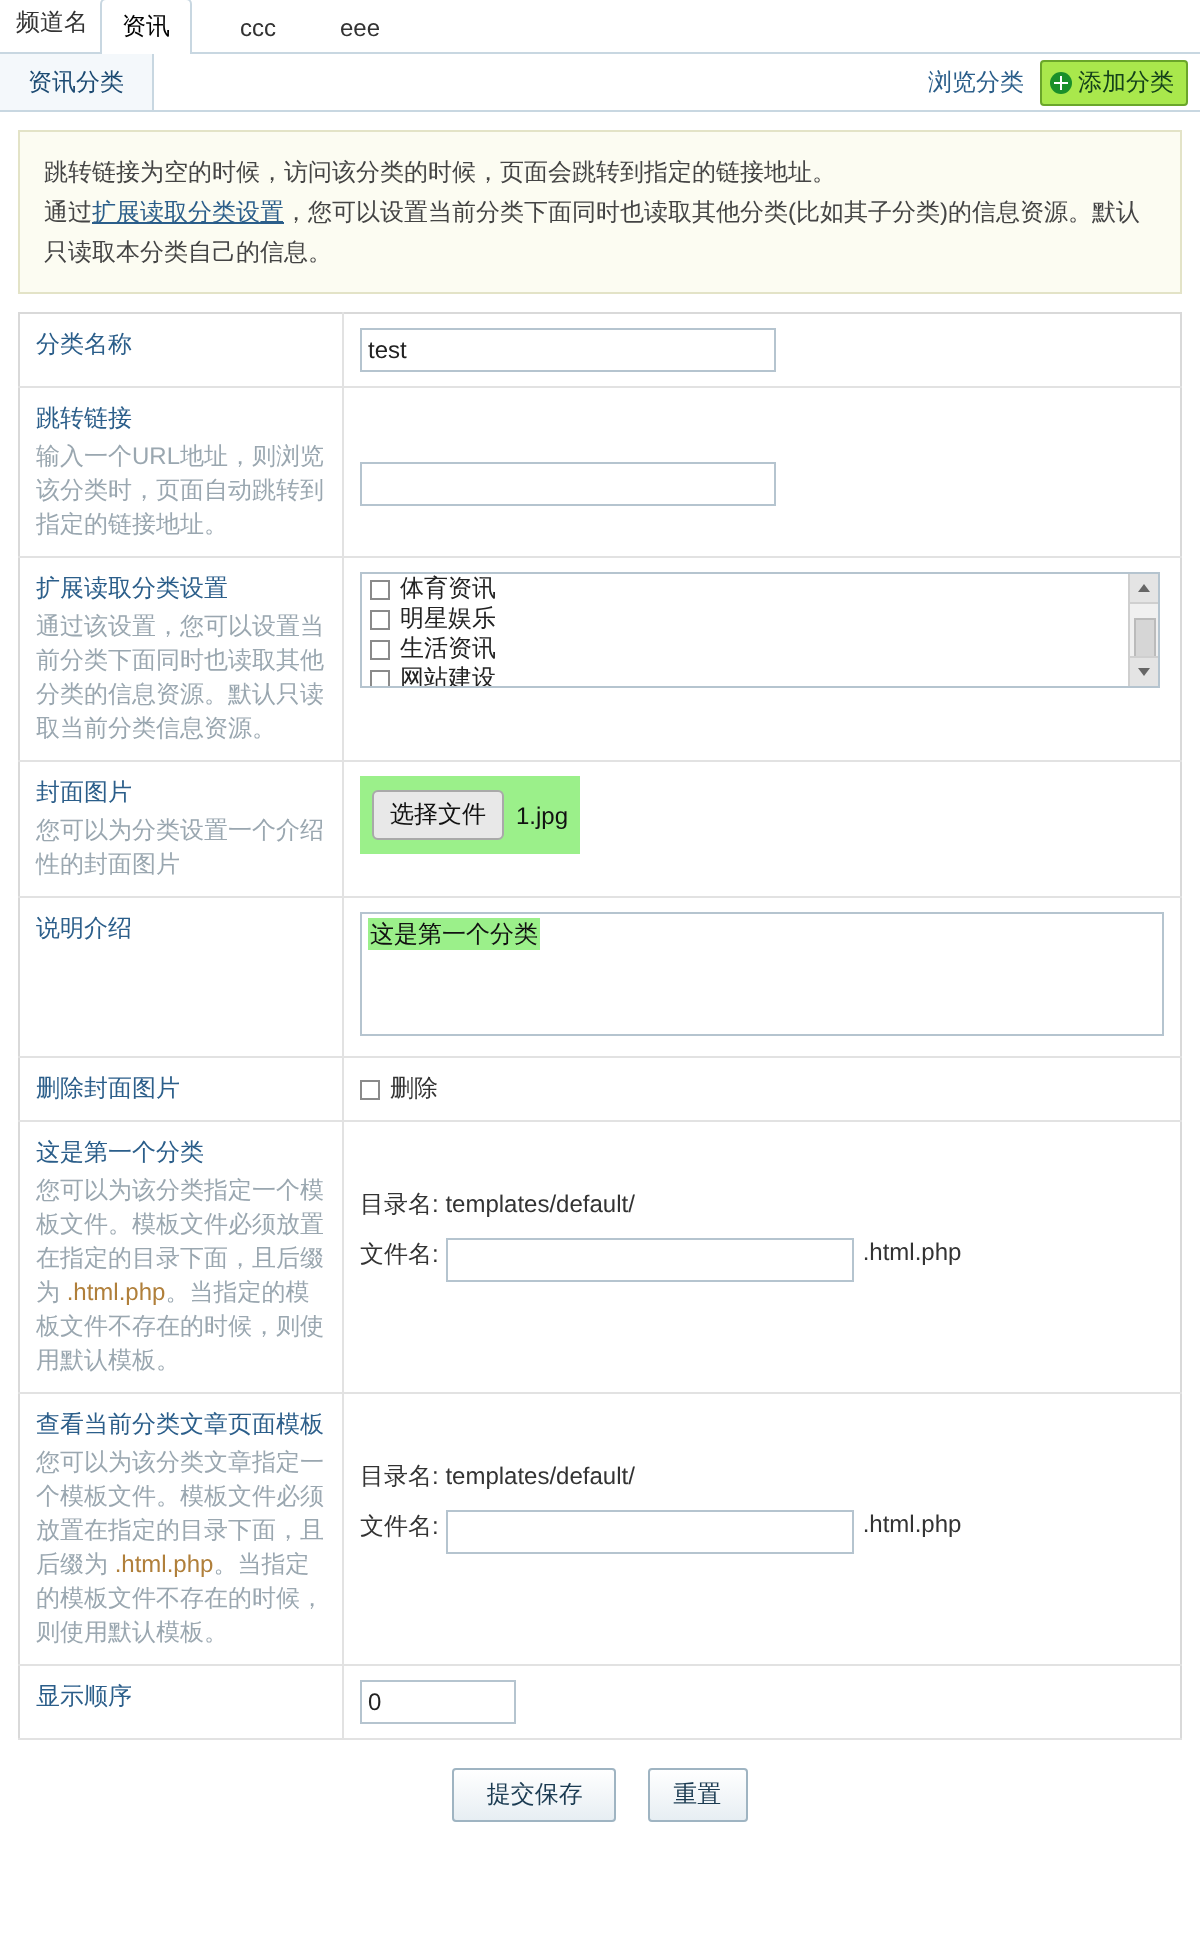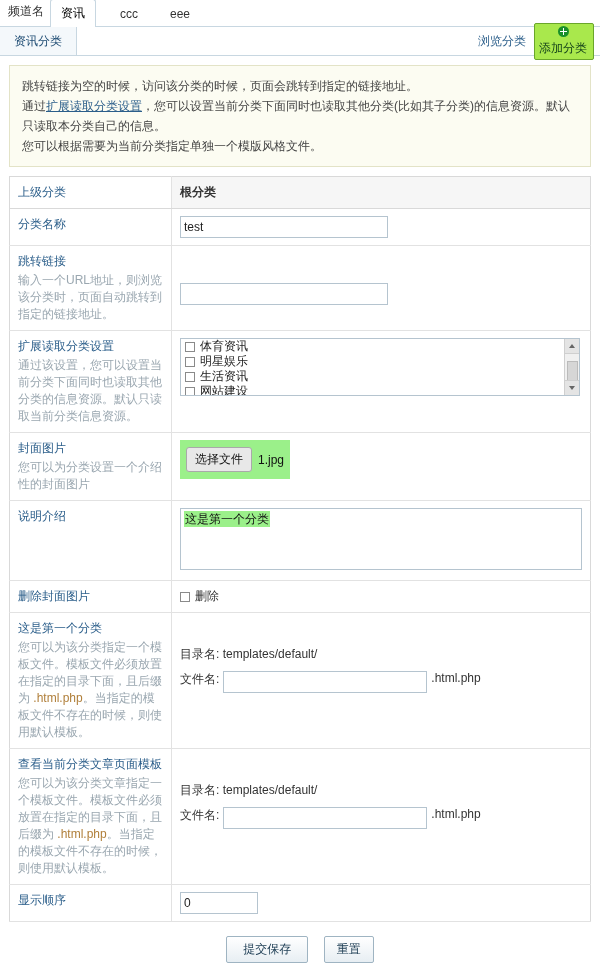--- a/index.html
+++ b/index.html
@@ -99,21 +99,20 @@
     background: #a9e84c;
     border: 1px solid #6aa62a;
     color: #14421a;
     font-size: 12px;
     padding: 2px 6px 2px 4px;
     border-radius: 2px;
     display: flex;
     align-items: center;
     gap: 3px;
     cursor: pointer;
-    flex-direction: column;
   }
   .plusicon {
     display: inline-block;
     width: 11px;
     height: 11px;
     border-radius: 50%;
     background: #1a8f2a;
     position: relative;
   }
   .plusicon:before, .plusicon:after {
@@ -359,29 +358,24 @@
         <span>添加分类</span>
       </span>
     </div>
   </div>
 
   <div class="notice">
     <div>跳转链接为空的时候，访问该分类的时候，页面会跳转到指定的链接地址。</div>
     <div>
       <span>通过</span><a>扩展读取分类设置</a><span>，您可以设置当前分类下面同时也读取其他分类(比如其子分类)的信息资源。默认只读取本分类自己的信息。</span>
     </div>
-    <div>您可以根据需要为当前分类指定单独一个模版风格文件。</div>
   </div>
 
   <table class="formtable">
     <tbody>
-        <tr class="rowhead">
-      <td class="k">上级分类</td>
-      <td class="v">根分类</td>
-    </tr>
 
     <tr>
       <td class="k">分类名称</td>
       <td class="v">
         <input class="txt w200 hl-green" value="test" style="">
       </td>
     </tr>
 
     <tr>
       <td class="k">

